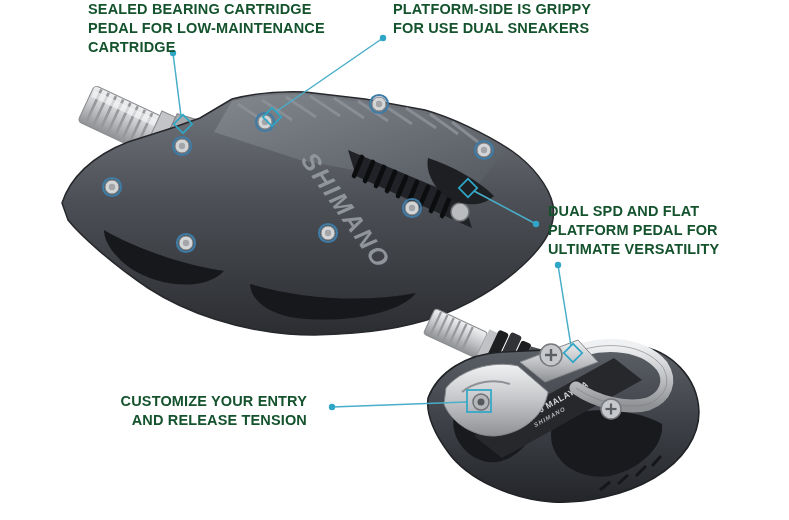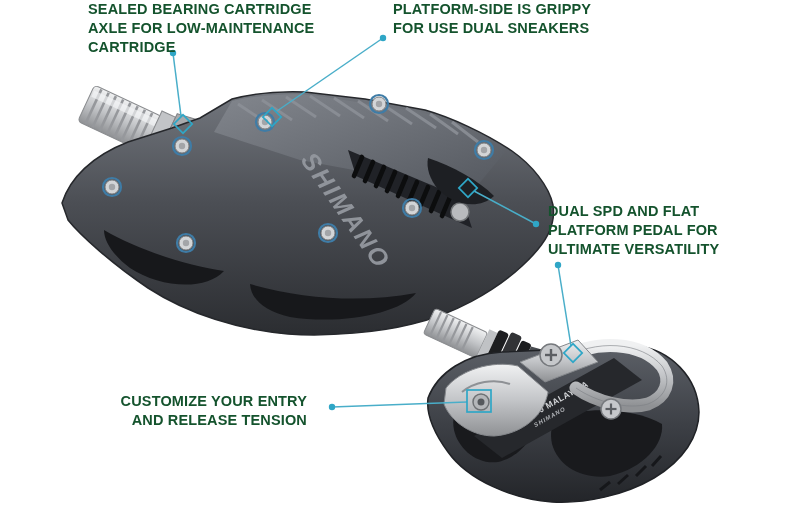--- a/index.html
+++ b/index.html
@@ -269,21 +269,21 @@
       <rect x="-6.5" y="-6.5" width="13" height="13" transform="translate(183,124) rotate(45)"></rect>
       <rect x="-6.5" y="-6.5" width="13" height="13" transform="translate(272,117) rotate(45)"></rect>
       <rect x="-6.5" y="-6.5" width="13" height="13" transform="translate(468,188) rotate(45)"></rect>
       <rect x="-6.5" y="-6.5" width="13" height="13" transform="translate(573,353) rotate(45)"></rect>
       <rect x="467" y="390" width="24" height="22"></rect>
     </g>
   </svg>
 
   <div class="callout" style="left:88px; top:0px;">
     <div>SEALED BEARING CARTRIDGE</div>
-    <div>AXLE FOR LOW-MAINTENANCE</div>
+    <div>PEDAL FOR LOW-MAINTENANCE</div>
     <div>CARTRIDGE</div>
   </div>
 
   <div class="callout" style="left:393px; top:0px;">
     <div>PLATFORM-SIDE IS GRIPPY</div>
     <div>FOR USE DUAL SNEAKERS</div>
   </div>
 
   <div class="callout" style="left:548px; top:202px;">
     <div>DUAL SPD AND FLAT</div>

